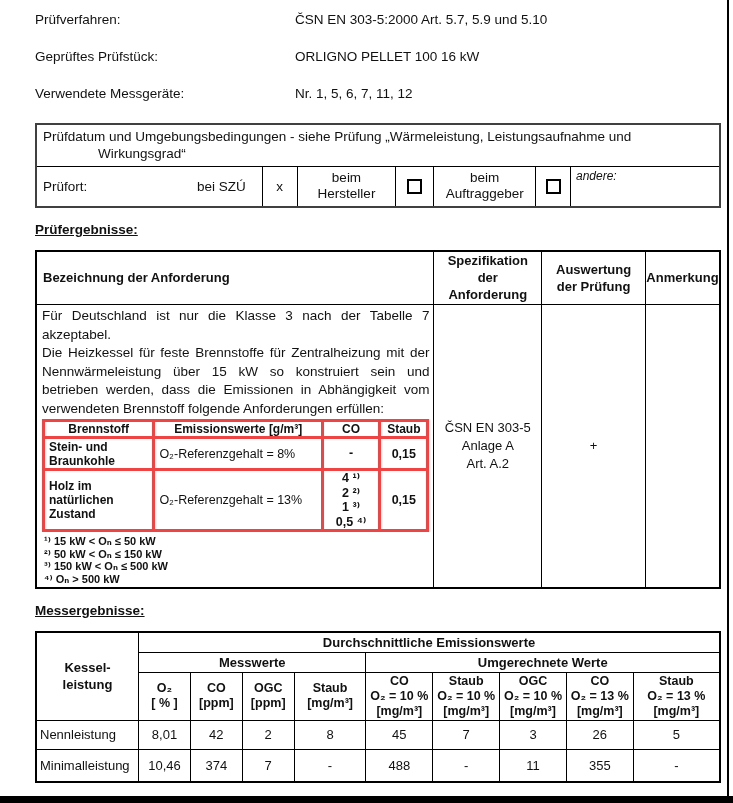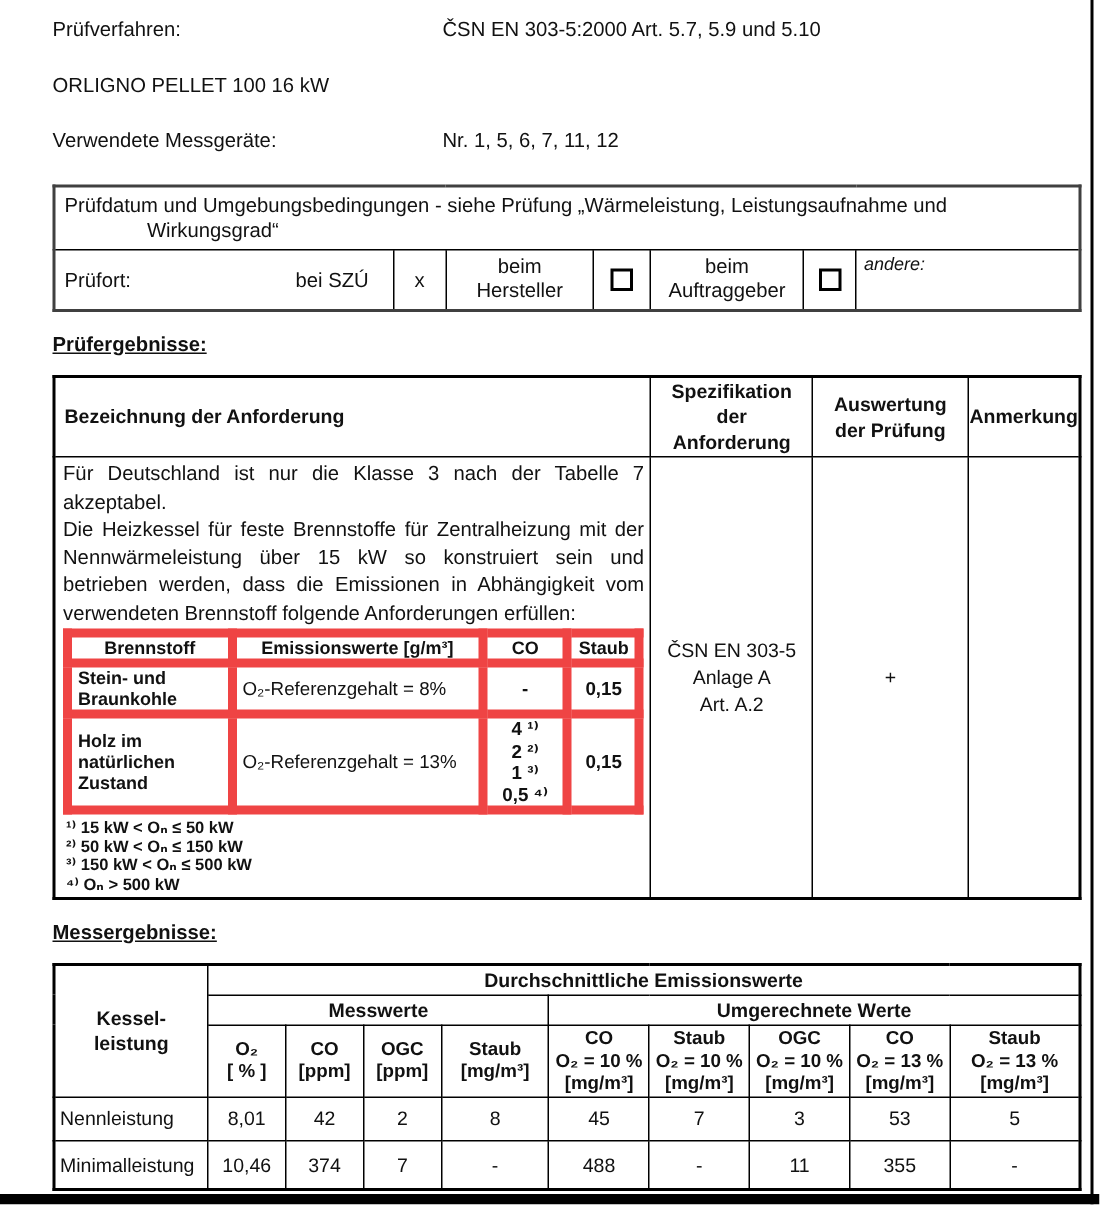--- a/index.html
+++ b/index.html
@@ -45,21 +45,21 @@
   .reqtbl .h-spez { width: 107px; text-align: center; }
   .reqtbl .h-ausw { width: 103px; text-align: center; }
   .reqtbl .h-anm { width: 74px; text-align: center; }
   .reqtbl .a2row td { height: 22px; font-weight: bold; padding-left: 5px; font-size: 13.5px; }
   .reqtbl .bodycell { vertical-align: top; padding: 2px 4px 2px 5px; }
   .reqtbl .spezcell, .reqtbl .auswcell, .reqtbl .anmcell { text-align: center; vertical-align: middle; line-height: 18px; }
   .req-par { font-size: 13.5px; line-height: 18.5px; text-align: justify; }
 
   
   .inntbl { width: 100%; margin-top: 1px; }
-  .inntbl th, .inntbl td { border: 6px solid #ef4444; }
+  .inntbl th, .inntbl td { border: 3px solid #ef4444; }
   .inntbl th { font-size: 12px; font-weight: bold; height: 17px; text-align: center; }
   .inntbl .c-fuel { width: 110px; font-weight: bold; font-size: 12px; text-align: left; padding: 0 4px; line-height: 14px; }
   .inntbl .c-ref { width: 168px; font-size: 12.5px; padding: 2px 4px; margin-left: 32px; }
   .inntbl .c-co { width: 57px; text-align: center; font-weight: bold; font-size: 12.5px; line-height: 14.5px; }
   .inntbl .c-st { width: 48px; text-align: center; font-weight: bold; font-size: 12.5px; }
   .inntbl .r1 td { height: 32px; }
 
   .footnotes { font-size: 11px; font-weight: bold; line-height: 12.5px; margin-top: 3px; padding-left: 2px; }
 
   
@@ -83,20 +83,21 @@
 </head>
 <body>
 
 <div class="page">
 
   <div class="meta-row">
     <span class="lbl">Prüfverfahren:</span>
     <span>ČSN EN 303-5:2000 Art. 5.7, 5.9 und 5.10</span>
   </div>
   <div class="meta-row">
+    <span class="lbl">Geprüftes Prüfstück:</span>
     <span>ORLIGNO PELLET 100 16 kW</span>
   </div>
   <div class="meta-row">
     <span class="lbl">Verwendete Messgeräte:</span>
     <span>Nr. 1, 5, 6, 7, 11, 12</span>
   </div>
 
   <table class="locbox">
     <tbody>
         <tr>
@@ -229,21 +230,21 @@
     </tr>
     <tr class="datarow dr1">
       <td class="rowlbl">Nennleistung</td>
       <td>8,01</td>
       <td>42</td>
       <td>2</td>
       <td>8</td>
       <td>45</td>
       <td>7</td>
       <td>3</td>
-      <td>53</td>
+      <td>26</td>
       <td>5</td>
     </tr>
     <tr class="datarow dr2">
       <td class="rowlbl">Minimalleistung</td>
       <td>10,46</td>
       <td>374</td>
       <td>7</td>
       <td>-</td>
       <td>488</td>
       <td>-</td>

